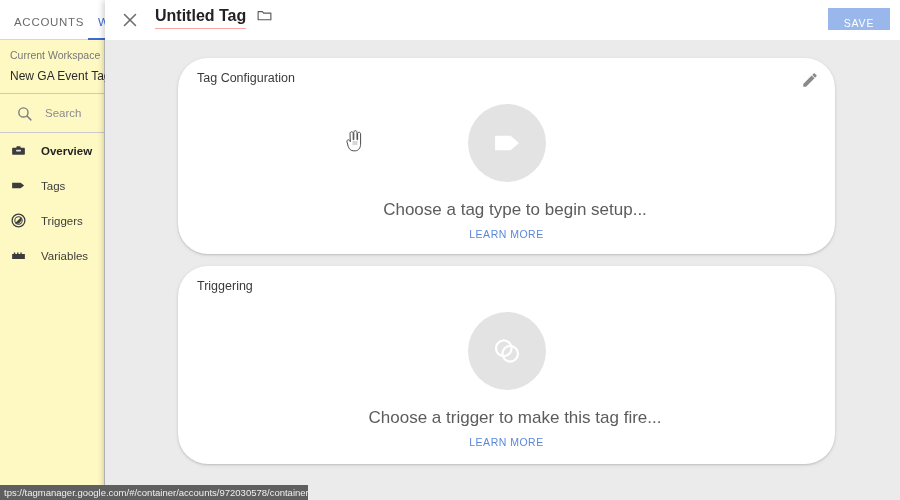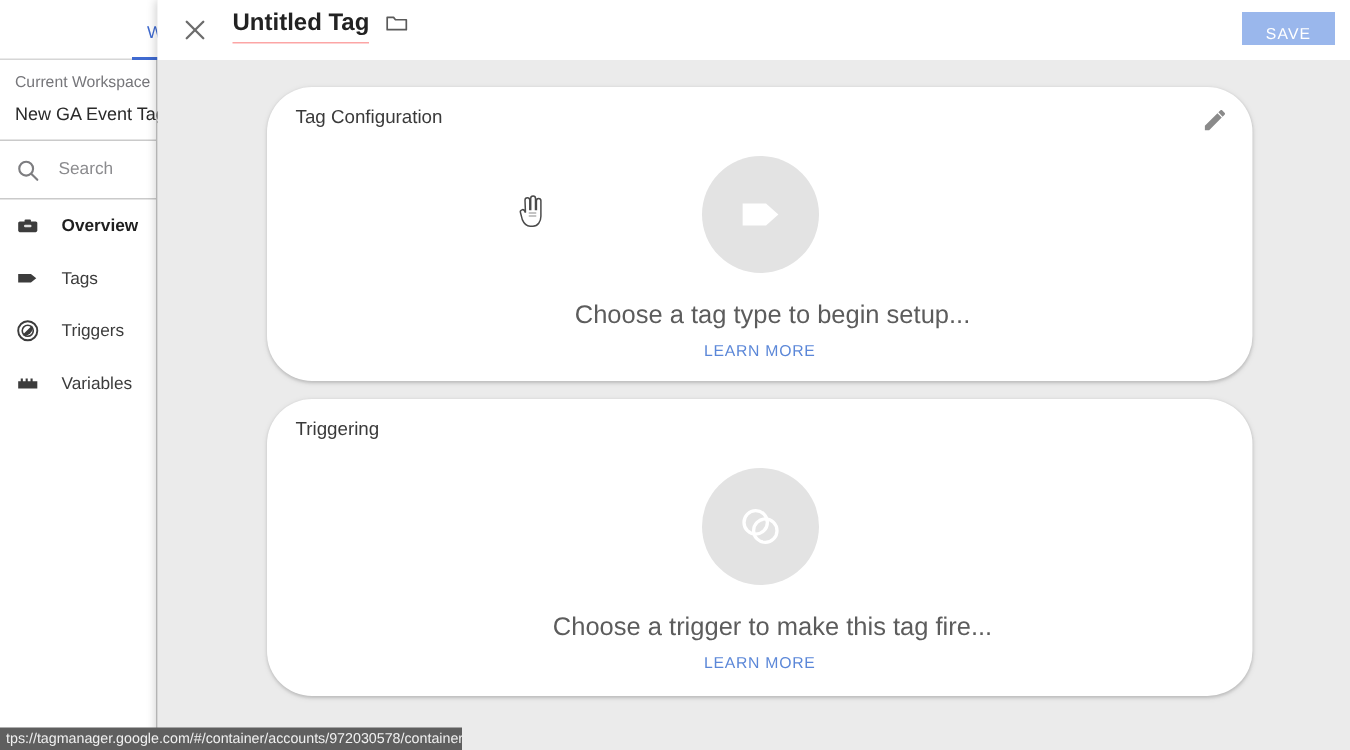--- a/index.html
+++ b/index.html
@@ -50,21 +50,21 @@
     border-bottom: 2px solid #3f6ad0;
     overflow: hidden;
     width: 34px;
   }
 
   #sidebar {
     position: absolute;
     top: 40px; left: 0;
     width: 105px;
     height: 460px;
-    background: #ffffff;
+    background: #fef9c3;
     border-right: 1px solid #c9c9c9;
     box-sizing: border-box;
   }
   .ws-label {
     font-size: 10.5px;
     color: #76767a;
     padding: 9px 10px 4px 10px;
     white-space: nowrap;
   }
   .ws-name {
@@ -75,21 +75,21 @@
   }
   .ws-divider {
     height: 1px;
     background: #cacaca;
     margin: 0;
   }
   .search-row {
     display: flex;
     align-items: center;
     height: 38px;
-    padding: 0 10px;
+    padding: 0 16px;
     box-sizing: border-box;
   }
   .search-row .placeholder {
     font-size: 11.5px;
     color: #8b8b8e;
     margin-left: 12px;
   }
   .nav-item {
     display: flex;
     align-items: center;
@@ -244,20 +244,21 @@
     max-width: 300px;
     overflow: hidden;
   }
 </style>
 </head>
 <body>
 
 <div id="app-background">
 
   <div id="app-topbar">
+    <div class="top-tab accounts">ACCOUNTS</div>
     <div class="top-tab workspace">WO</div>
   </div>
 
   <div id="sidebar">
 
     <div class="ws-label">Current Workspace</div>
     <div class="ws-name">New GA Event Tag</div>
     <div class="ws-divider"></div>
 
     <div class="search-row">

